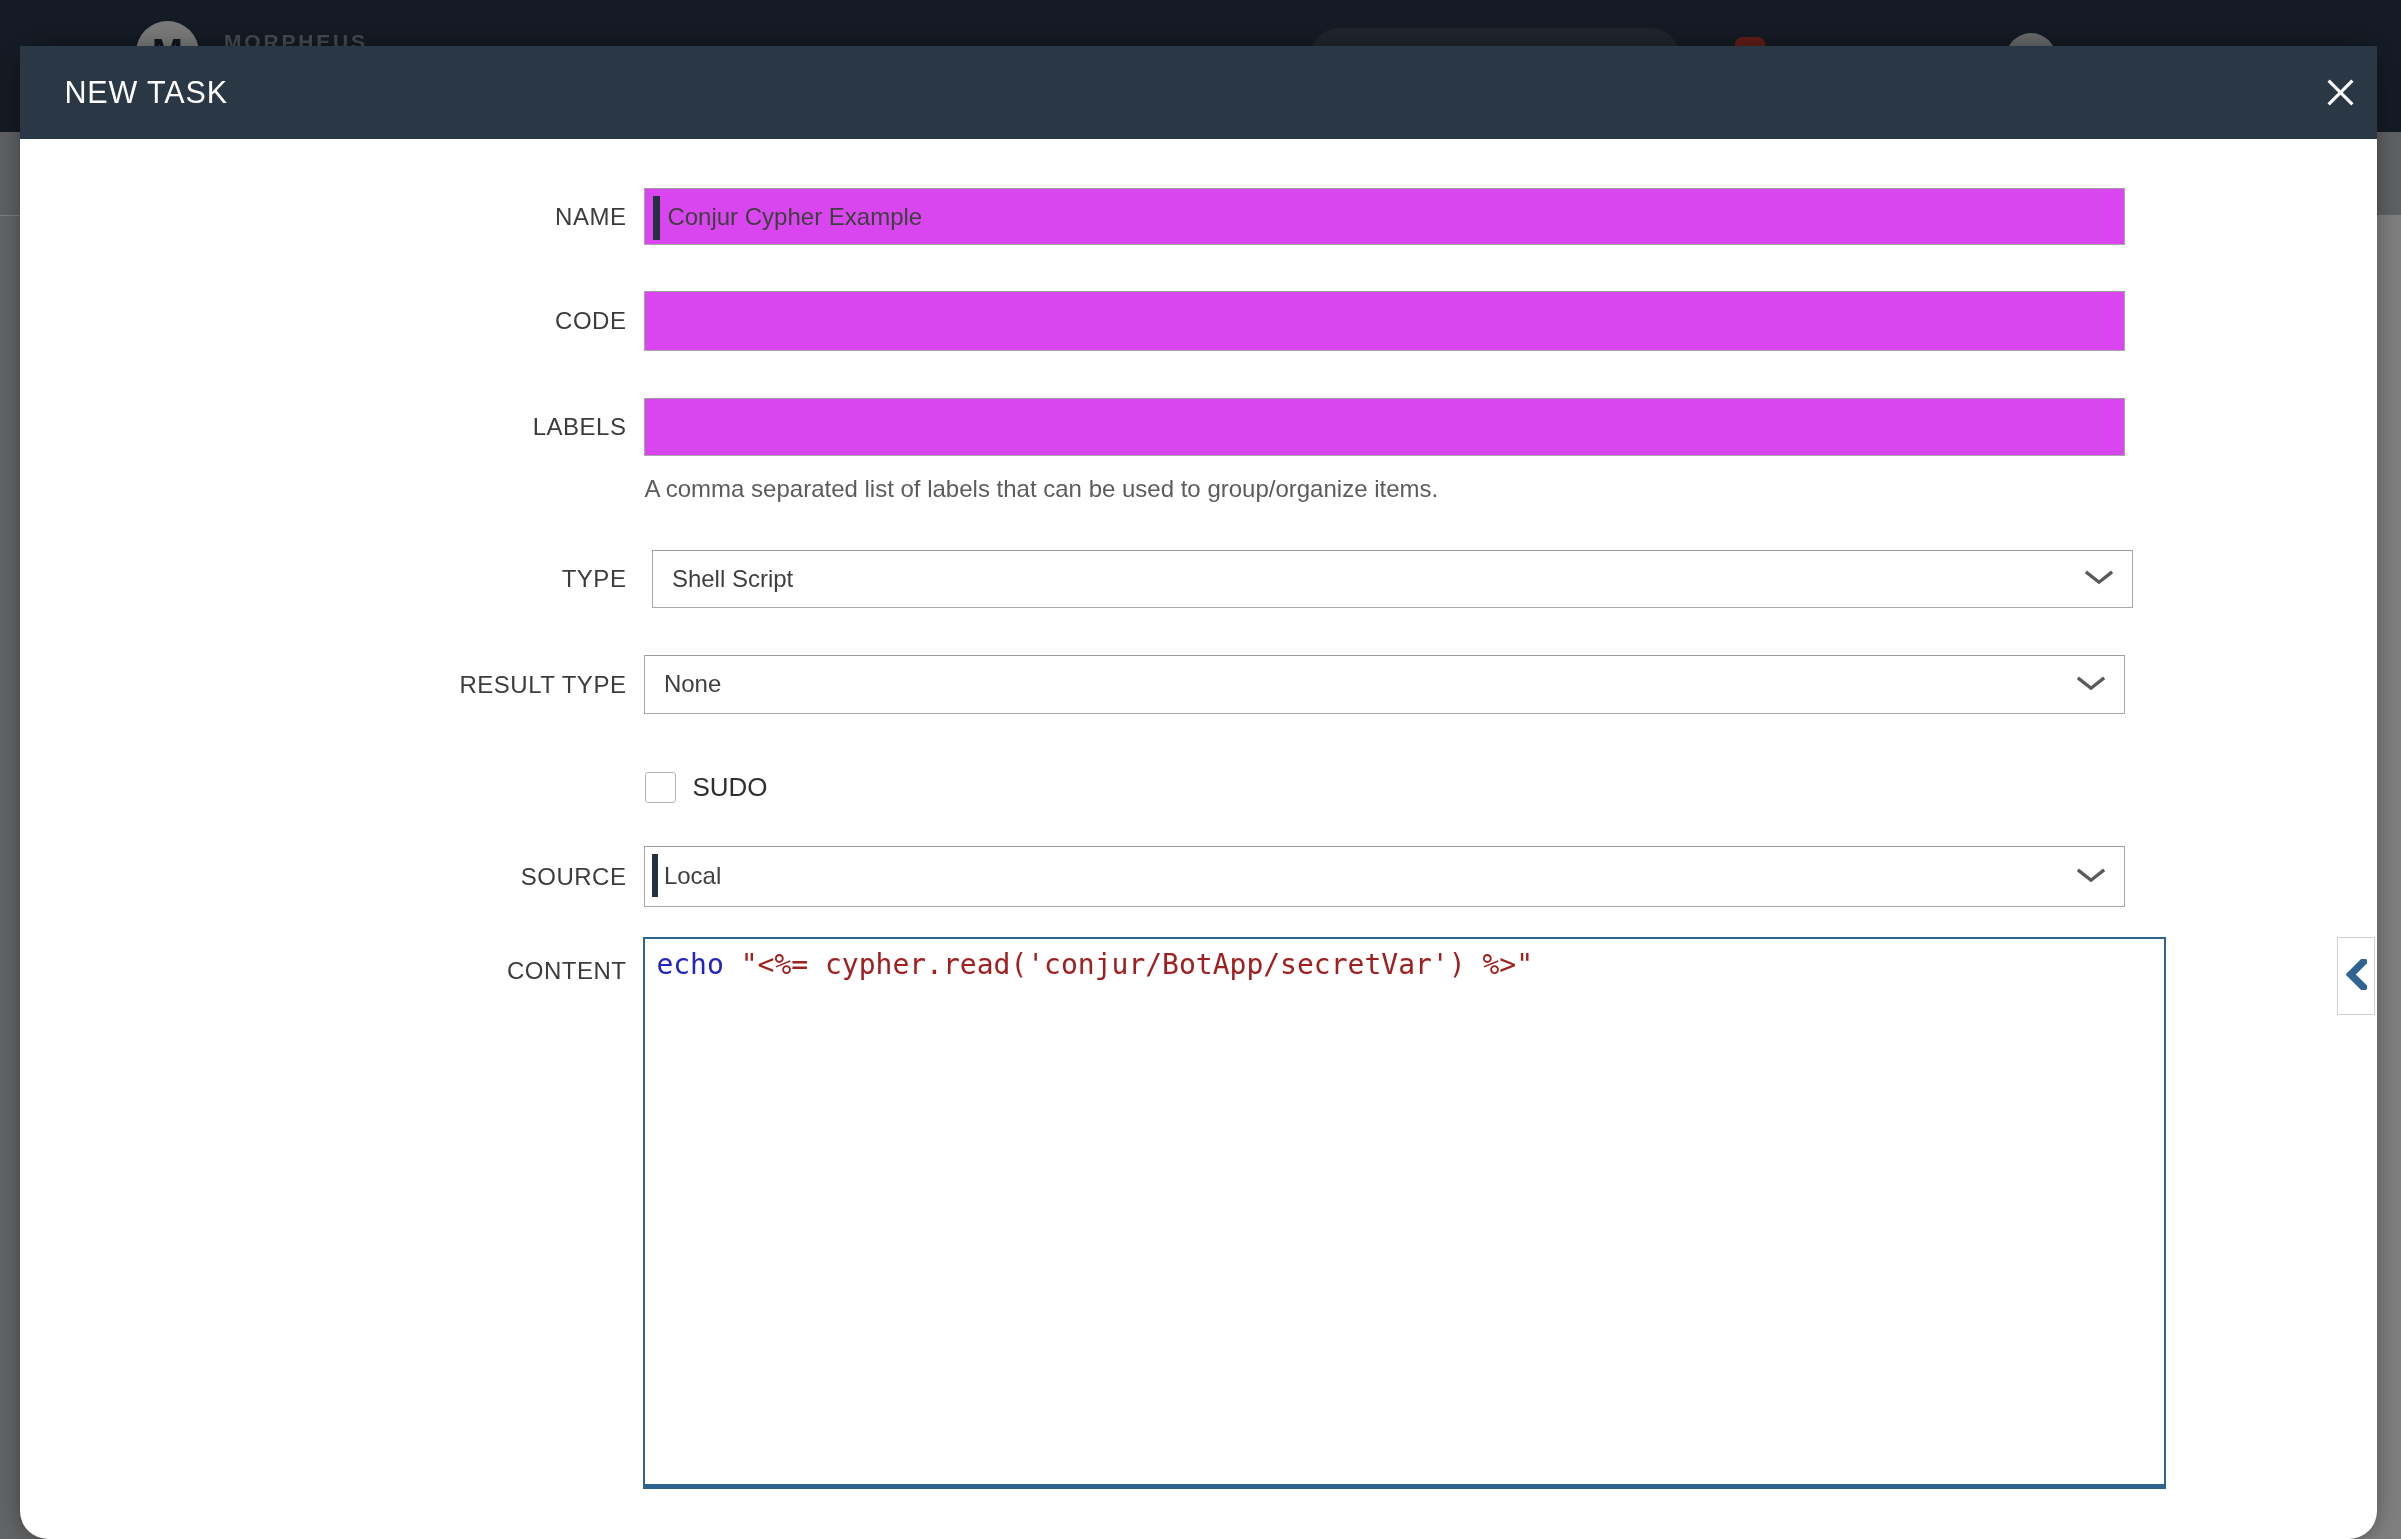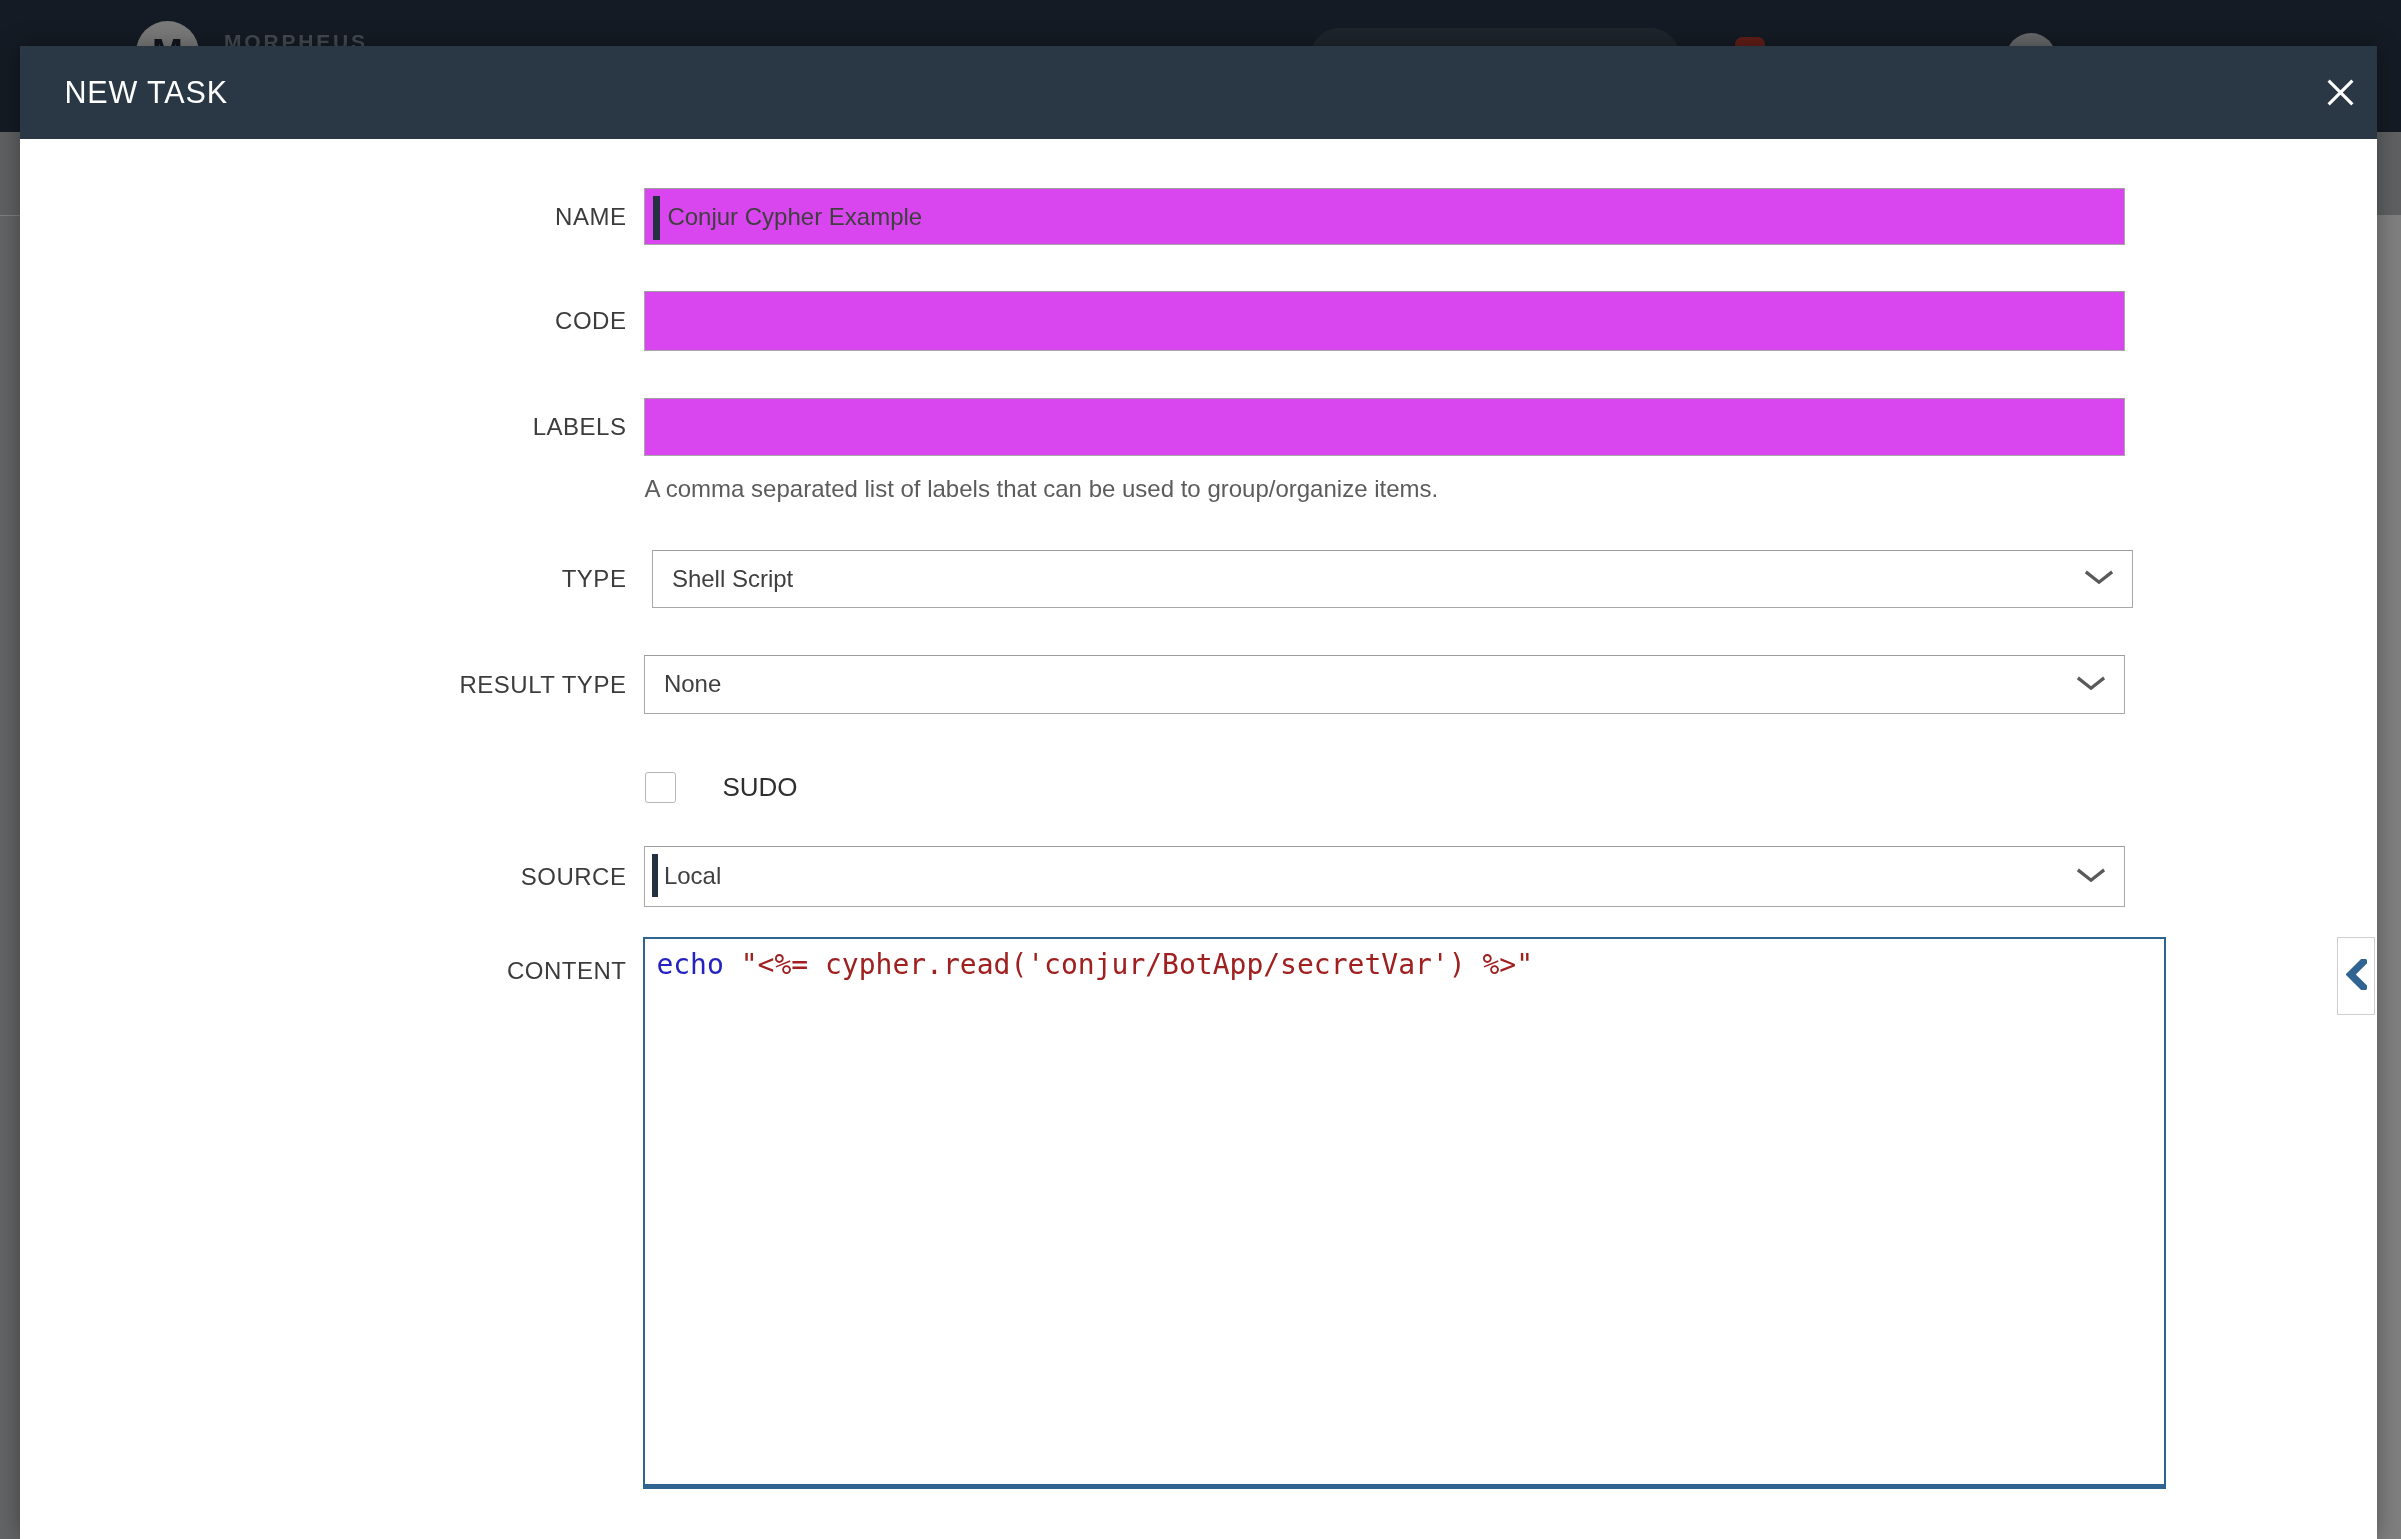--- a/index.html
+++ b/index.html
@@ -30,21 +30,21 @@
   .avatar{position:absolute;left:2006px;top:33px;width:50px;height:50px;border-radius:50%;
     background:#cdd1d4;}
   .band-subheader{position:absolute;left:0;top:132px;width:2401px;height:83px;background:#bcc1c5;}
   .band-left{position:absolute;left:0;top:216px;width:638px;height:1324px;background:#c6c8ca;}
 
   
   .overlay{position:absolute;inset:0;background:rgba(0,0,0,0.50);}
 
   
   .modal{position:absolute;left:20.4px;top:46px;width:2357px;height:1493px;background:#ffffff;
-    box-shadow:0 0 22px rgba(0,0,0,0.35);}
+    box-shadow:0 0 22px rgba(0,0,0,0.35);border-radius:28px;}
   .modal-header{position:absolute;left:0;top:0;width:100%;height:93px;background:var(--modal_header);}
   .modal-title{position:absolute;left:44px;top:0;height:93px;line-height:93px;color:#ffffff;
     font-size:30.5px;letter-spacing:0.9px;}
   .close-btn{position:absolute;left:2300px;top:26px;width:41px;height:41px;cursor:pointer;
     display:flex;align-items:center;justify-content:center;}
 
   .field-label{position:absolute;width:444px;text-align:right;color:#3c3c3c;font-size:24px;
     letter-spacing:0.5px;white-space:nowrap;}
   .txt-input{position:absolute;left:624px;width:1481px;background:#d946ef;
     border:1.9px solid var(--input_border);border-top-color:#9d9d9d;
@@ -54,21 +54,21 @@
   .help-text{position:absolute;left:624px;top:429px;font-size:24px;color:#5c5c5c;}
 
   .select-box{position:absolute;left:624px;width:1481px;background:#fff;
     border:1.9px solid var(--input_border);border-top-color:#9d9d9d;cursor:pointer;}
   .select-value{position:absolute;left:18.5px;top:0;font-size:24px;color:#3f3f3f;white-space:nowrap;}
   .chev-down{position:absolute;right:18.5px;top:50%;transform:translateY(-50%);}
 
   .checkbox{position:absolute;left:625px;top:726px;width:31px;height:31px;background:#fff;
     border:1.9px solid #b5b5b5;border-radius:2.8px;cursor:pointer;}
   .sudo-label{position:absolute;left:672px;top:726px;height:31px;line-height:31px;
-    font-size:26px;color:#2f2f2f;margin-left:30px;}
+    font-size:26px;color:#2f2f2f;}
 
   .content-box{position:absolute;left:623px;top:891px;width:1523px;height:552px;background:#fff;
     border:2.8px solid var(--content_border);border-bottom-width:5.6px;
     padding:7.4px 11px;cursor:text;}
   .code-line{font-family:"DejaVu Sans Mono",monospace;font-size:28px;line-height:37px;white-space:pre;}
   .code-kw{color:var(--code_keyword);}
   .code-str{color:var(--code_string);}
 
   .side-btn{position:absolute;left:2317px;top:891px;width:38px;height:78px;background:#fff;
     border:1.9px solid #cfcfcf;display:flex;align-items:center;justify-content:center;cursor:pointer;}

